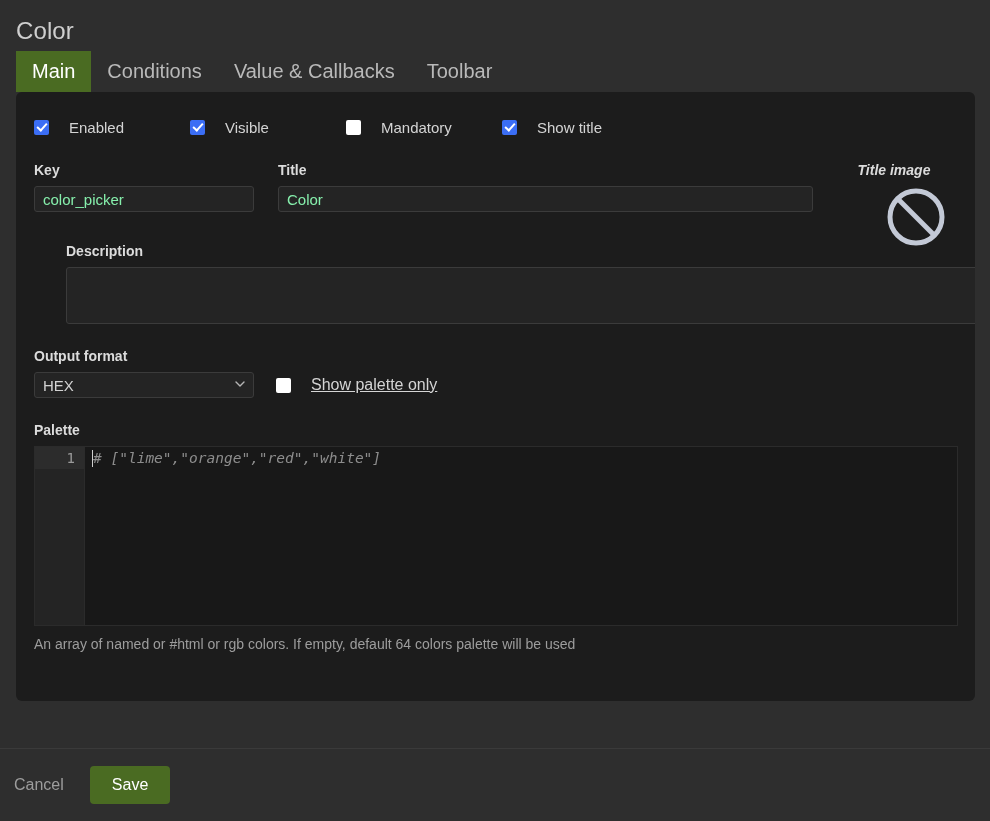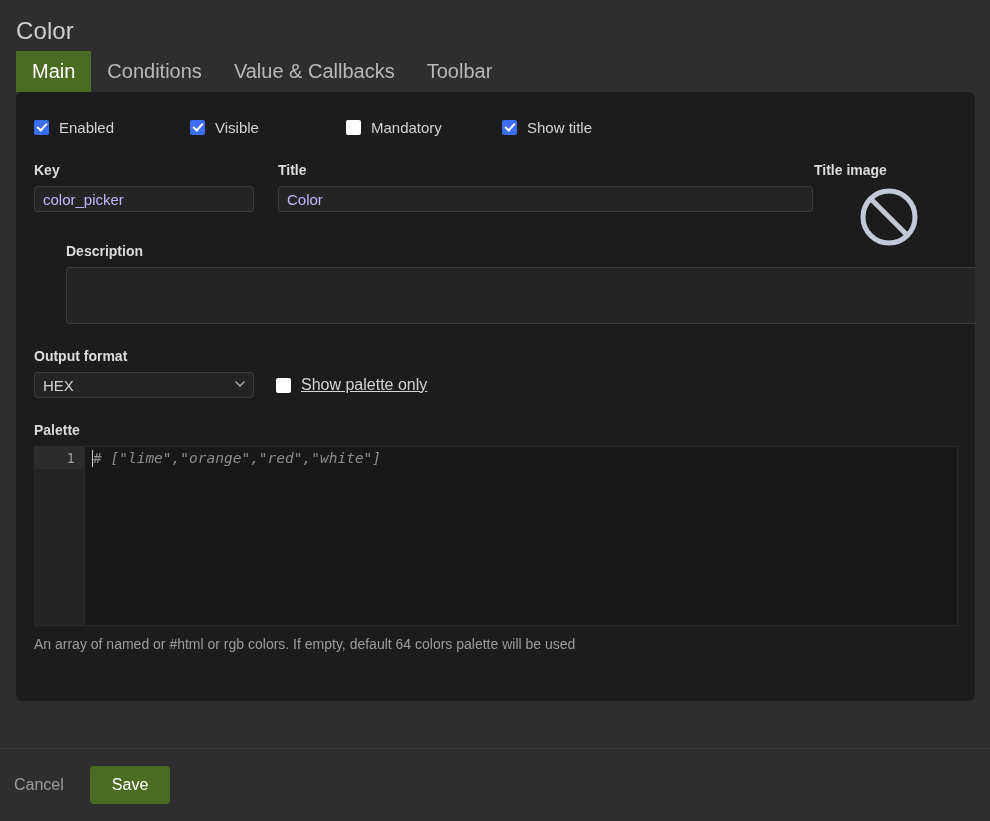--- a/index.html
+++ b/index.html
@@ -106,41 +106,41 @@
     position: absolute;
     left: 4.5px;
     top: 1.5px;
     width: 4px;
     height: 8px;
     border: solid #ffffff;
     border-width: 0 2px 2px 0;
     transform: rotate(42deg);
   }
   .check-label {
-    margin-left: 10px;
+    margin-left: 20px;
     font-size: 15px;
     color: #d4d4d4;
     white-space: nowrap;
   }
 
   
   .field-label {
     font-size: 14px;
     font-weight: bold;
     color: #dcdcdc;
     margin-bottom: 8px;
     display: block;
   }
 
   
   .text-input {
     background: #242424;
     border: 1px solid #3b3b3b;
     border-radius: 3px;
-    color: #c4b5fd;
+    color: #86efac;
     font-size: 15px;
     font-family: "Liberation Sans", sans-serif;
     padding: 5px 8px;
     box-sizing: border-box;
     height: 26px;
     outline: none;
   }
 
   .row-key-title {
     display: flex;
@@ -150,21 +150,22 @@
   .col-key { width: 232px; }
   .col-key .text-input { width: 220px; }
   .col-title { margin-left: 12px; width: 545px; }
   .col-title .text-input { width: 535px; }
 
   .col-titleimage {
     position: absolute;
     left: 780px;
     top: 0;
     width: 160px;
-    text-align: left;
+    text-align: center;
+    font-style: italic;
   }
   .no-image-icon {
     margin: 6px 0 0 44px;
     width: 62px;
     height: 62px;
   }
 
   
   .desc-block { margin-top: 31px; padding-left: 32px; }
   .desc-area {

